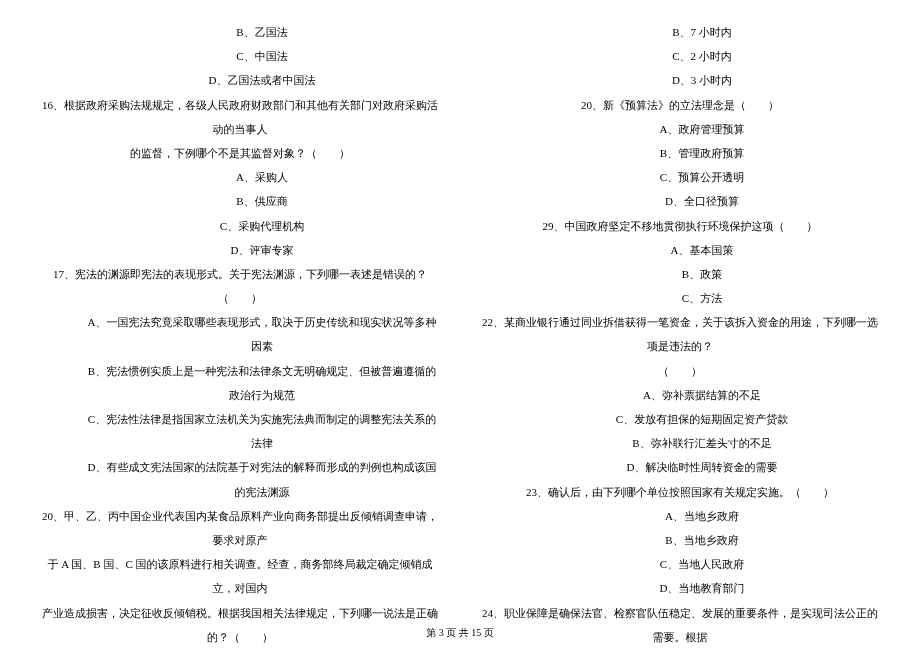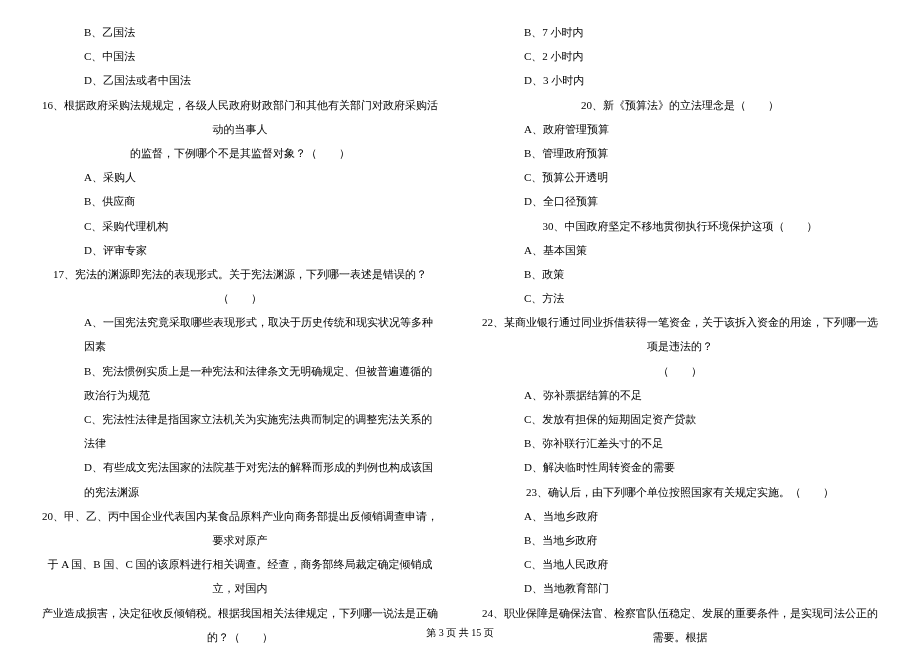--- a/index.html
+++ b/index.html
@@ -16,21 +16,21 @@
     .page-content {
       display: flex;
       padding: 20px 40px 0 40px;
     }
     .column {
       flex: 1;
       line-height: 2.2;
     }
     .col-left { padding-right: 20px; }
     .col-right { padding-left: 20px; }
-    .indent-1 { padding-left: 44px; }
+    .indent-1 { padding-left: 44px; text-align: center; }
     .indent-q { padding-left: 0; text-align: center; }
     .footer {
       position: absolute;
       bottom: 10px;
       left: 0;
       right: 0;
       text-align: center;
       font-size: 10px;
       margin-top: 44px;
     }
@@ -64,21 +64,21 @@
 
   <div class="column col-right">
     <span class="line indent-1">B、7 小时内</span>
     <span class="line indent-1">C、2 小时内</span>
     <span class="line indent-1">D、3 小时内</span>
     <span class="line indent-q">20、新《预算法》的立法理念是（　　）</span>
     <span class="line indent-1">A、政府管理预算</span>
     <span class="line indent-1">B、管理政府预算</span>
     <span class="line indent-1">C、预算公开透明</span>
     <span class="line indent-1">D、全口径预算</span>
-    <span class="line indent-q">30、中国政府坚定不移地贯彻执行环境保护这项（　　）</span>
+    <span class="line indent-q">29、中国政府坚定不移地贯彻执行环境保护这项（　　）</span>
     <span class="line indent-1">A、基本国策</span>
     <span class="line indent-1">B、政策</span>
     <span class="line indent-1">C、方法</span>
     <span class="line indent-q">22、某商业银行通过同业拆借获得一笔资金，关于该拆入资金的用途，下列哪一选项是违法的？</span>
     <span class="line indent-q">（　　）</span>
     <span class="line indent-1">A、弥补票据结算的不足</span>
     <span class="line indent-1">C、发放有担保的短期固定资产贷款</span>
     <span class="line indent-1">B、弥补联行汇差头寸的不足</span>
     <span class="line indent-1">D、解决临时性周转资金的需要</span>
     <span class="line indent-q">23、确认后，由下列哪个单位按照国家有关规定实施。（　　）</span>

